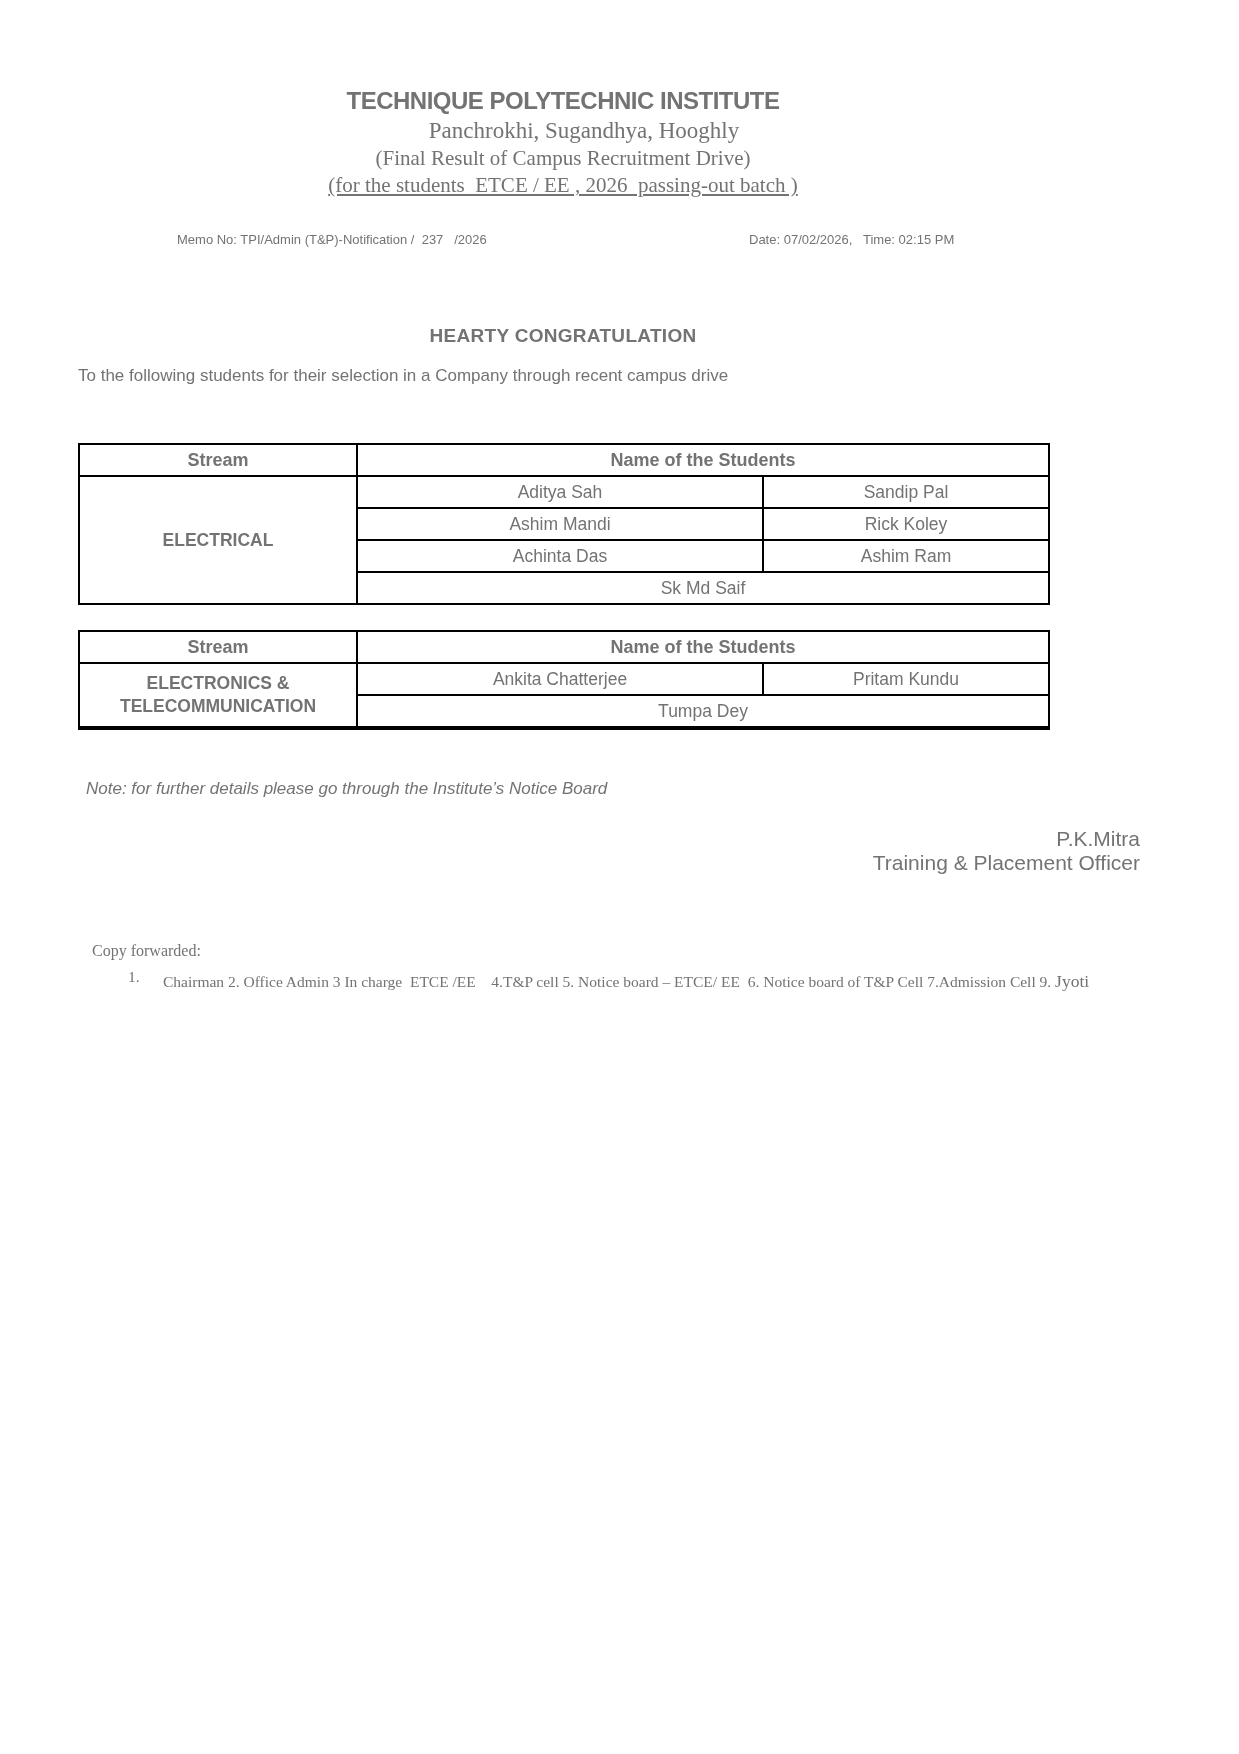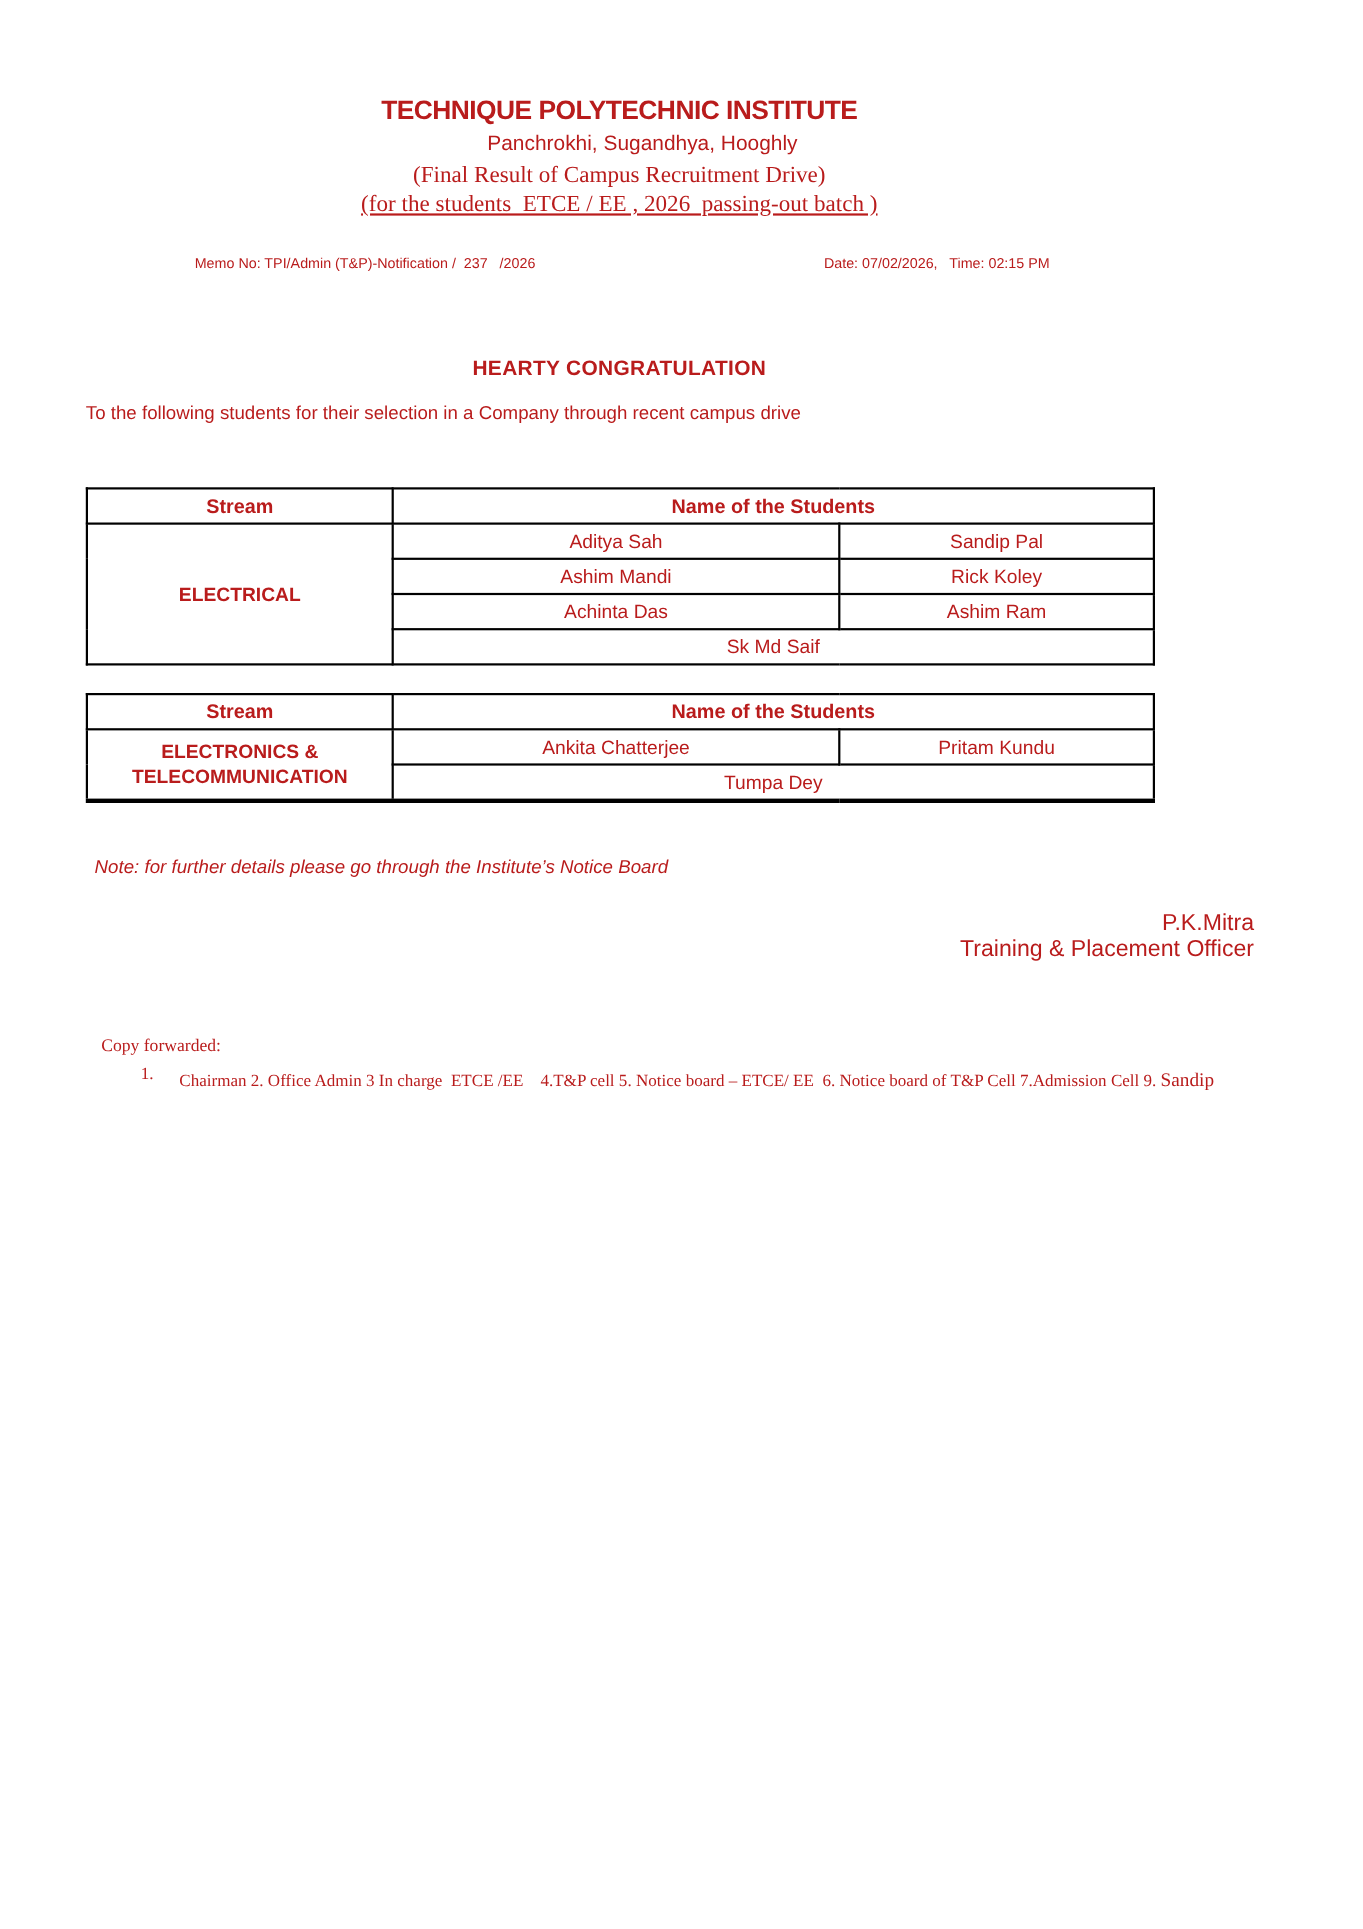--- a/index.html
+++ b/index.html
@@ -1,24 +1,24 @@
 <!DOCTYPE html>
 <html><head>
 <meta charset="utf-8">
 <style>
   html,body { margin:0; padding:0; background:#ffffff; }
   .page {
     position:relative; width:1239px; height:1754px; background:#ffffff;
-    color:#b91c1c; font-family:"Liberation Sans", sans-serif; overflow:hidden;
+    color:#737373; font-family:"Liberation Sans", sans-serif; overflow:hidden;
   }
   .abs { position:absolute; }
   .pre { white-space:pre-wrap; }
   .header-block { left:0; top:86px; width:1126px; text-align:center; }
   .institute { font-size:24px; font-weight:800; letter-spacing:-0.5px; line-height:30px; }
-  .address { font-family:Liberation Sans, sans-serif; font-size:19px; line-height:29px;padding-left:42px; }
+  .address { font-family:Liberation Serif, serif; font-size:23px; line-height:29px;padding-left:42px; }
   .notif { font-size:19px; font-weight:800; letter-spacing:7px; line-height:28px; }
   .sub1 { font-family:"Liberation Serif", serif; font-size:21px; line-height:27px; }
   .sub2 { font-family:"Liberation Serif", serif; font-size:21px; line-height:27px; text-decoration:underline; }
   .memo-line { top:232px; font-size:13px; }
   .memo-no { left:177px; }
   .memo-date { left:749px; }
   .hearty { left:0; top:325px; width:1126px; text-align:center; font-size:19px; font-weight:bold; letter-spacing:0.3px; }
   .intro { left:78px; top:366px; font-size:17px; }
   table.doc { border-collapse:collapse; table-layout:fixed; width:970px; }
   table.doc td, table.doc th { border:2px solid #000; padding:0 15px; overflow:hidden; }
@@ -111,16 +111,16 @@
   <div class="abs note">Note: for further details please go through the Institute’s Notice Board</div>
 
   <div class="abs sig-block">
     <div>P.K.Mitra</div>
     <div>Training &amp; Placement Officer</div>
   </div>
 
   <div class="abs copy-label">Copy forwarded:</div>
   <div class="abs copy-num">1.</div>
   <div class="abs copy-text">
-    <span class="pre">Chairman 2. Office Admin 3 In charge  ETCE /EE    4.T&amp;P cell 5. Notice board – ETCE/ EE  6. Notice board of T&amp;P Cell 7.Admission Cell 9. </span><span class="copy-name">Sandip</span>
+    <span class="pre">Chairman 2. Office Admin 3 In charge  ETCE /EE    4.T&amp;P cell 5. Notice board – ETCE/ EE  6. Notice board of T&amp;P Cell 7.Admission Cell 9. </span><span class="copy-name">Jyoti</span>
   </div>
 
 </div>
 
 </body></html>

